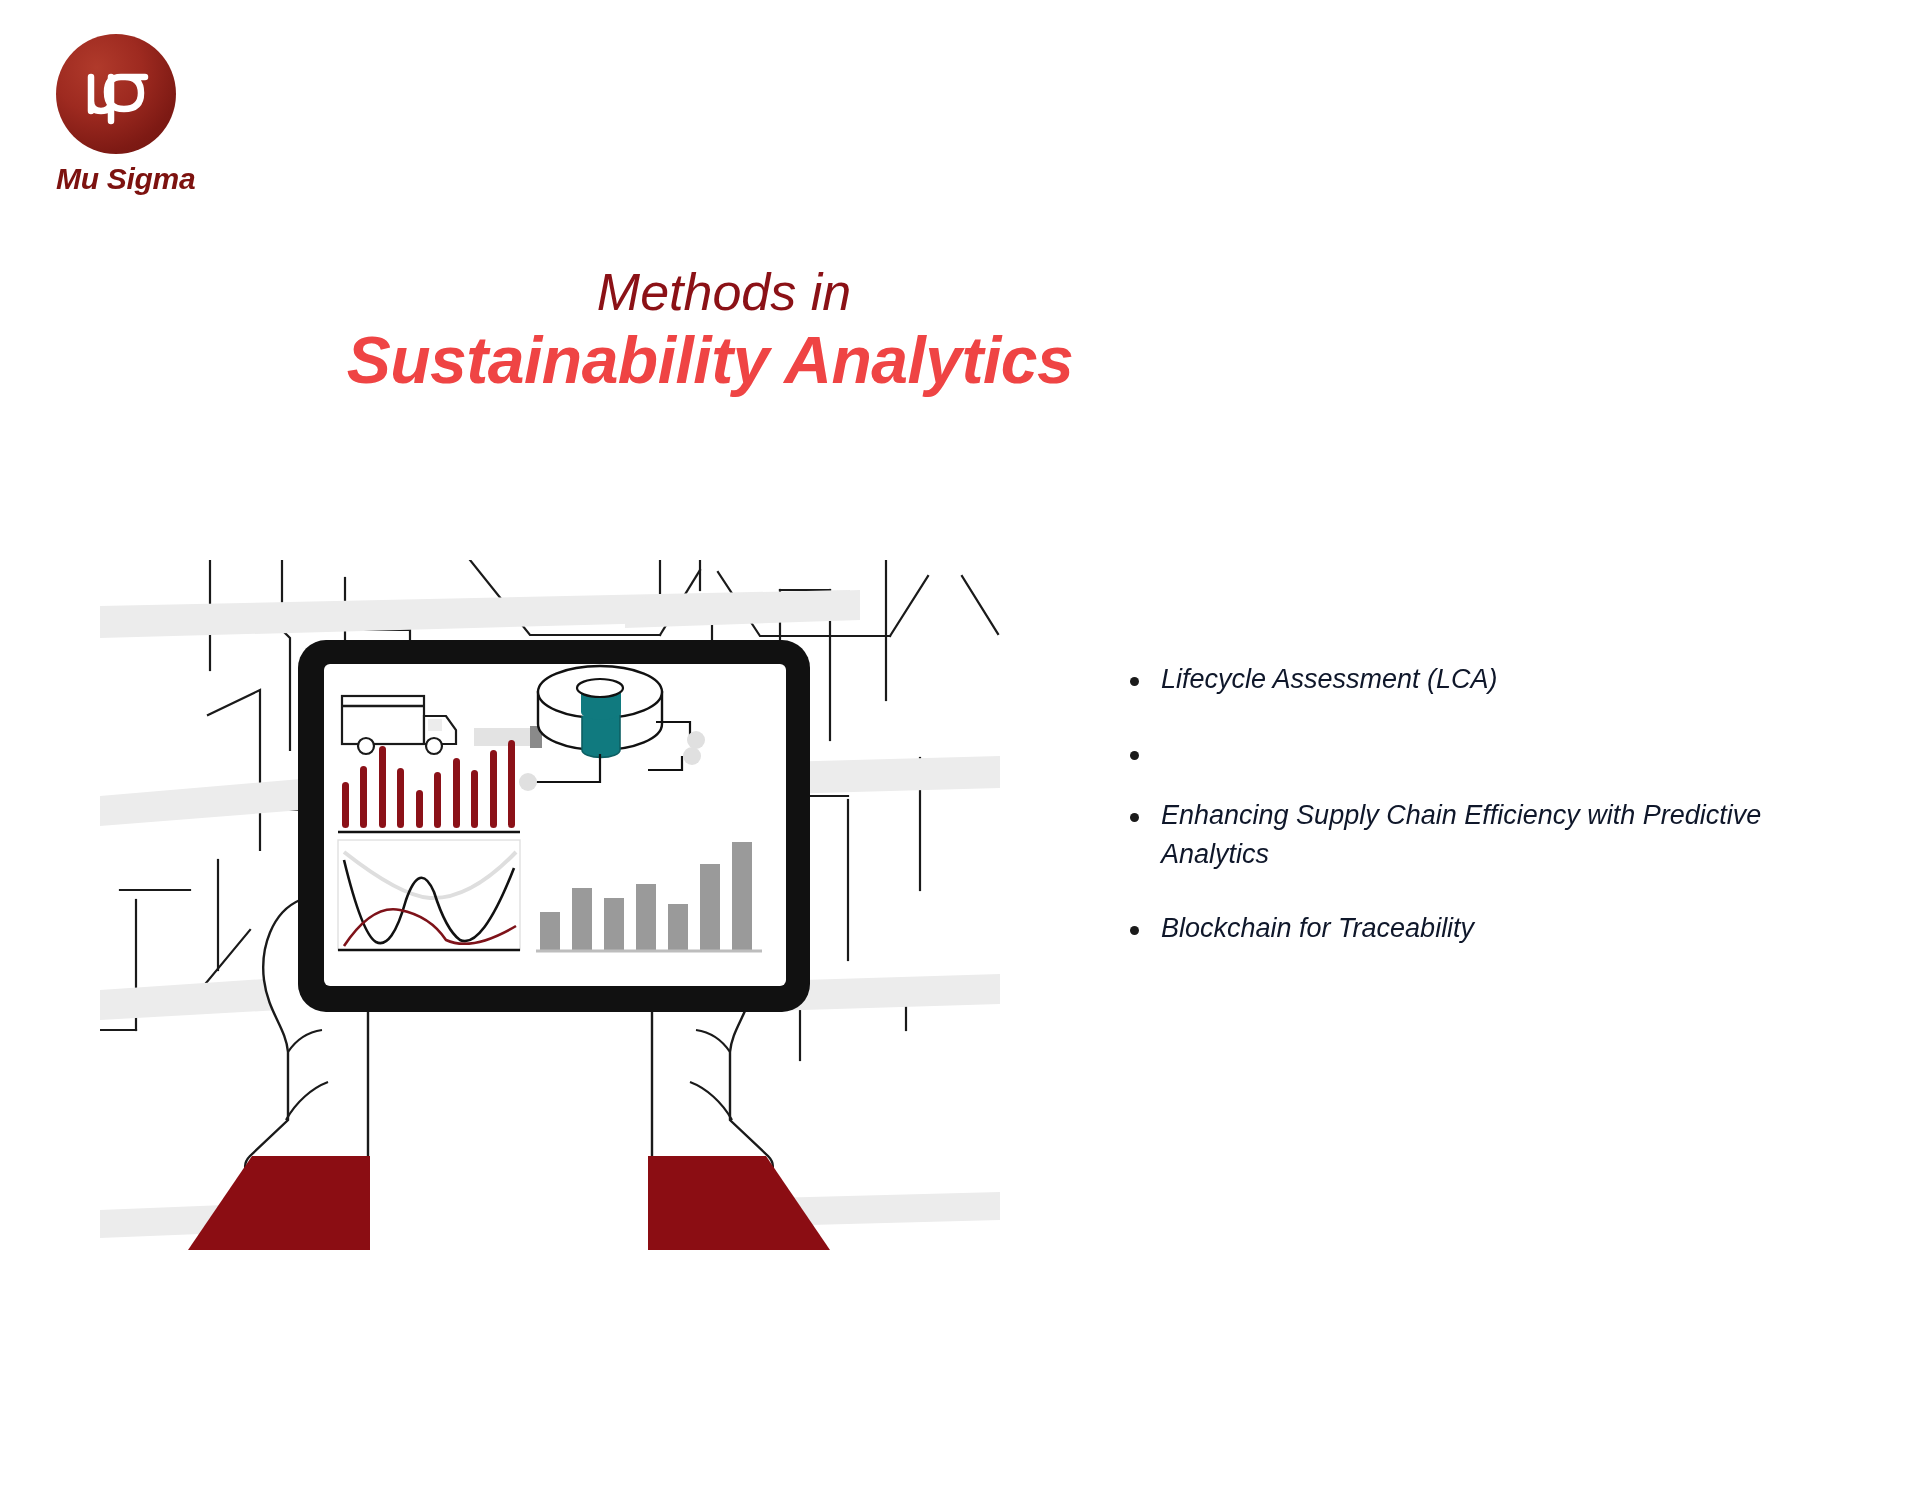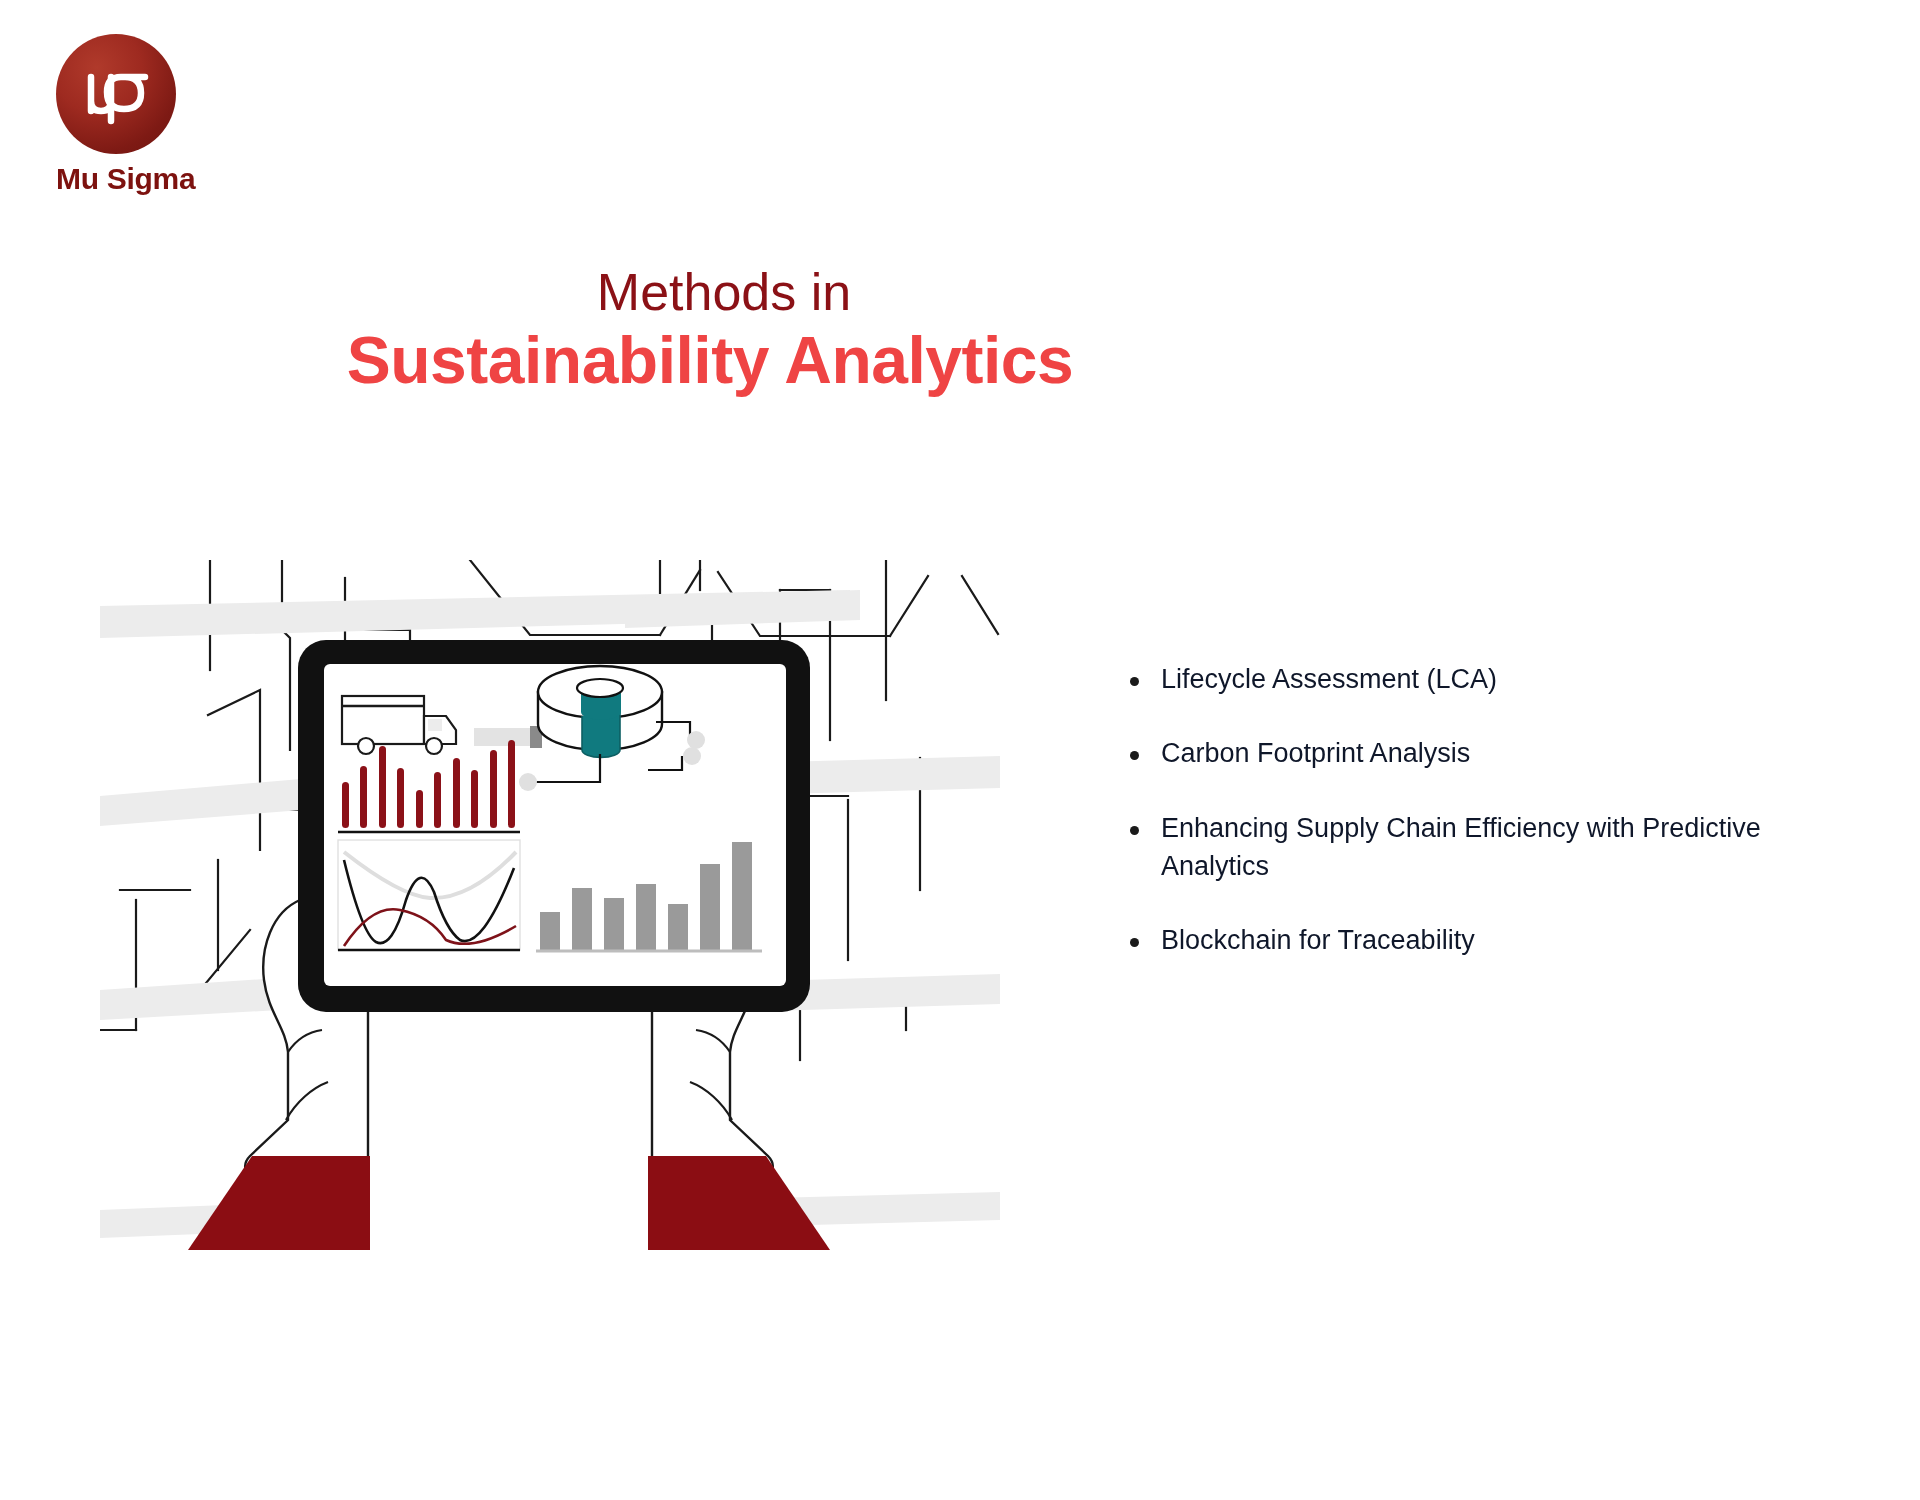--- a/index.html
+++ b/index.html
@@ -14,20 +14,21 @@
     position: relative;
     overflow: hidden;
   }
 
   
   #slide {
     position: relative;
     width: 1920px;
     height: 1500px;
     background: #ffffff;
+    font-style: italic;
   }
 
   
   #logo-block {
     position: absolute;
     left: 56px;
     top: 34px;
     width: 230px;
   }
   #logo-mark {
@@ -301,21 +302,20 @@
 
   <div id="bullets">
 
     <div class="bullet-row">
       <span class="bullet-dot"></span>
       <span class="bullet-text">Lifecycle Assessment (LCA)</span>
     </div>
 
     <div class="bullet-row">
       <span class="bullet-dot"></span>
-      <span class="bullet-text">Carbon Footprint Analysis</span>
     </div>
 
     <div class="bullet-row">
       <span class="bullet-dot"></span>
       <span class="bullet-text">Enhancing Supply Chain Efficiency with Predictive Analytics</span>
     </div>
 
     <div class="bullet-row">
       <span class="bullet-dot"></span>
       <span class="bullet-text">Blockchain for Traceability</span>

